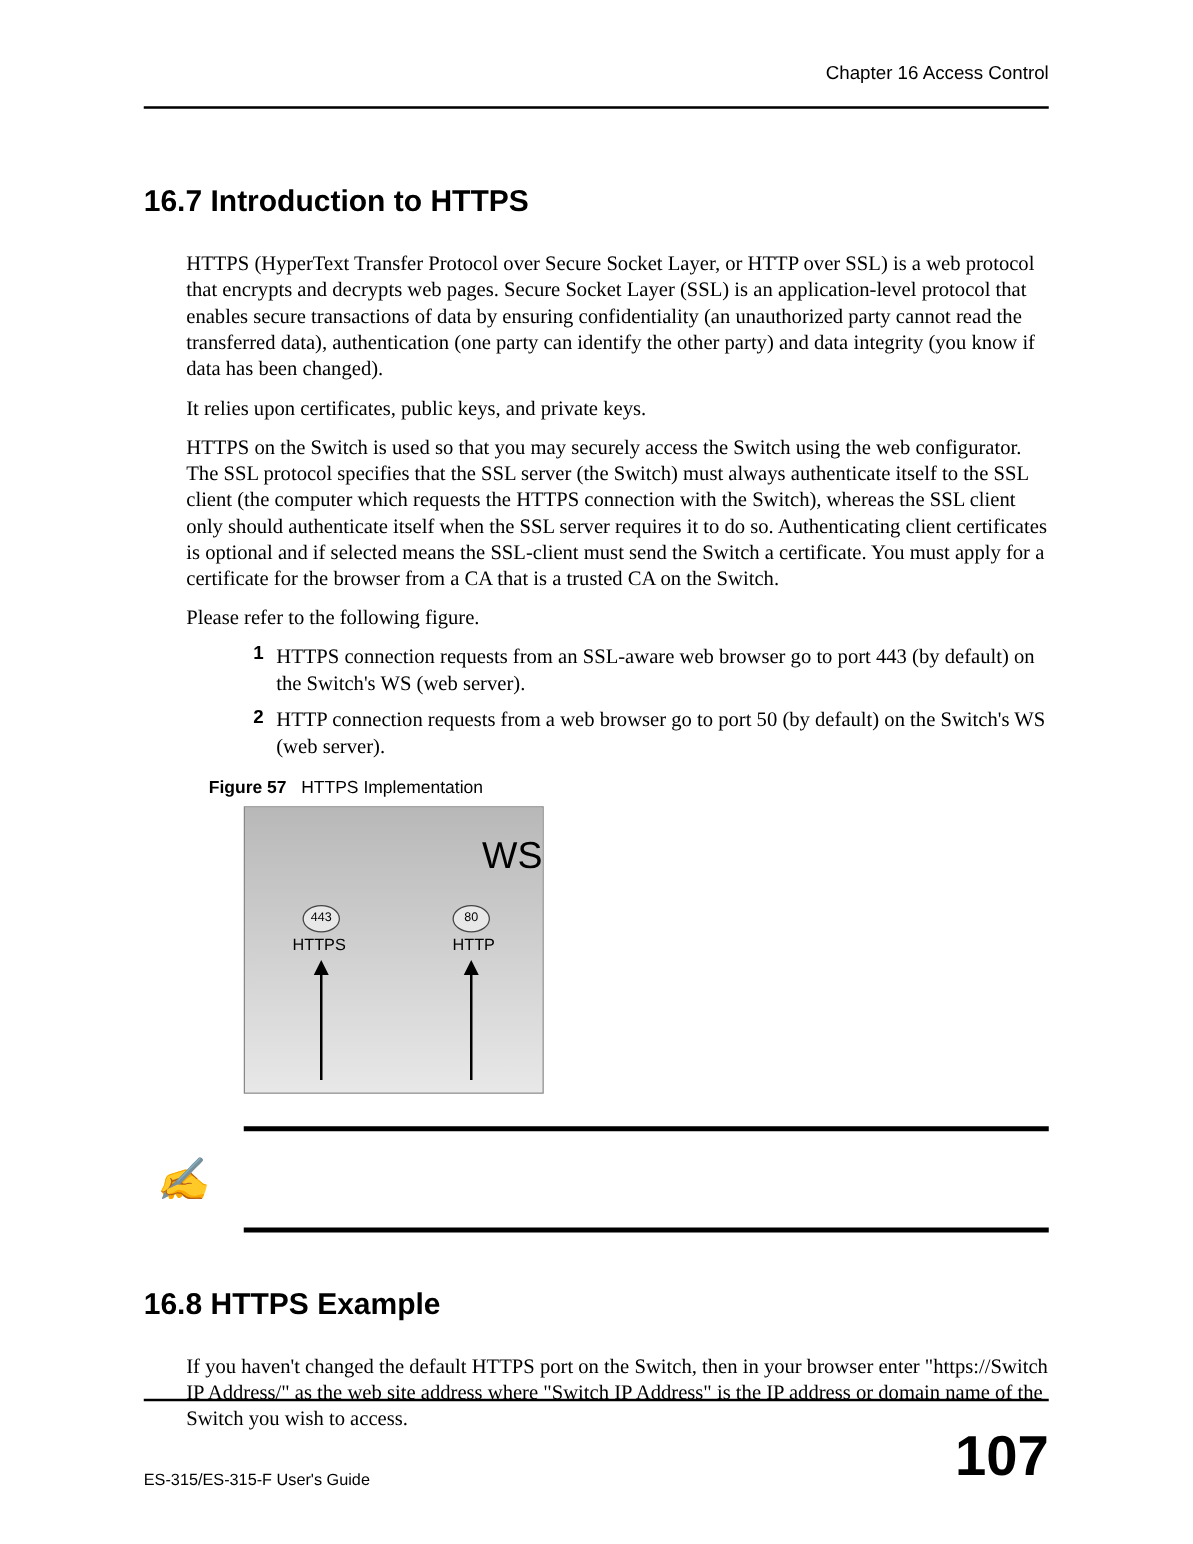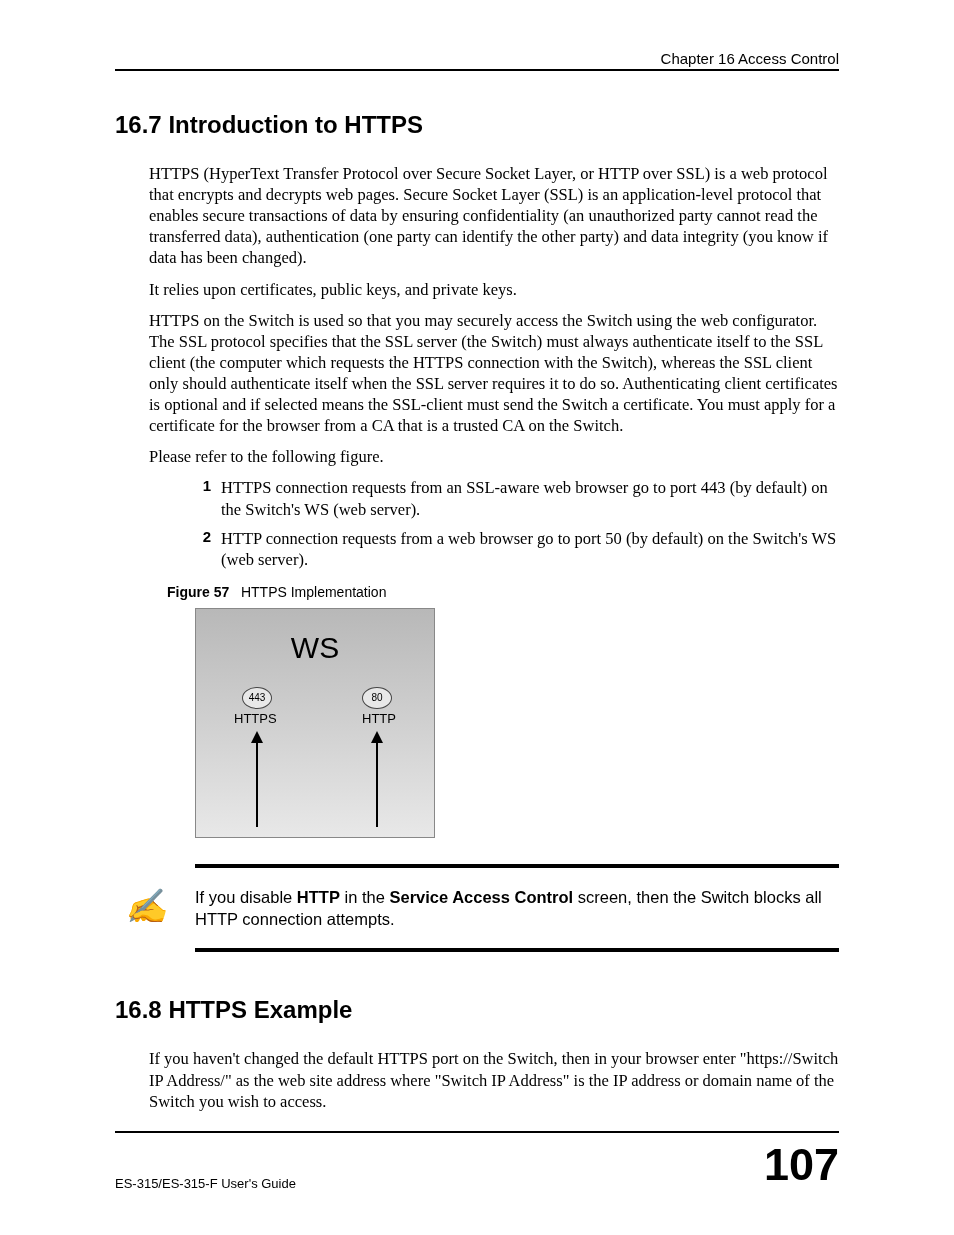--- a/index.html
+++ b/index.html
@@ -9,23 +9,23 @@
     background: #fff;
     font-family: "Times New Roman", Times, serif;
     color: #000;
     position: relative;
     padding: 50px 115px 40px 115px;
   }
   .header-area {
     text-align: right;
     font-family: Arial, Helvetica, sans-serif;
     font-size: 15px;
-    padding-bottom: 2px;
+    padding-bottom: 18px;
     border-bottom: 2px solid #000;
-    margin-bottom: 40px;
+    margin-bottom: 61px;
   }
   .section-heading {
     font-family: Liberation Sans, sans-serif;
     font-size: 24px;
     font-weight: bold;
     margin-bottom: 24px;
   }
   .body-para {
     font-size: 16.5px;
     line-height: 1.28;
@@ -68,21 +68,21 @@
     width: 240px;
     height: 230px;
     border: 1px solid #888;
     position: relative;
     background: linear-gradient(#b8b8b8, #e8e8e8);
     margin-bottom: 26px;
   }
   .ws-label {
     position: absolute;
     top: 22px; left: 0; right: 0;
-    text-align: center;
+    text-align: right;
     font-family: Arial, Helvetica, sans-serif;
     font-size: 30px;
   }
   .port-bubble {
     position: absolute;
     width: 30px; height: 22px;
     border: 1px solid #444;
     border-radius: 50%;
     background: #e8e8e8;
     font-family: Arial, Helvetica, sans-serif;
@@ -140,21 +140,21 @@
     font-size: 16.5px;
     line-height: 1.35;
   }
   .note-text b { font-weight: bold; }
 
   .footer-area {
     position: absolute;
     left: 115px; right: 115px;
     bottom: 44px;
     border-top: 2px solid #000;
-    padding-top: 6px;
+    padding-top: 18px;
     display: flex;
     justify-content: space-between;
     align-items: flex-end;
   }
   .footer-left {
     font-family: Arial, Helvetica, sans-serif;
     font-size: 13px;
   }
   .footer-page {
     font-family: Arial, Helvetica, sans-serif;
@@ -197,23 +197,20 @@
   <div class="port-bubble port-443">443</div>
   <div class="port-bubble port-80">80</div>
   <div class="proto-label proto-https">HTTPS</div>
   <div class="proto-label proto-http">HTTP</div>
   <div class="arrow arrow-left"></div>
   <div class="arrow arrow-right"></div>
 </div>
 
 <div class="note-block">
   <div class="note-icon">✍</div>
-  <div class="note-text">
-    <span>If you disable </span><b>HTTP</b><span> in the </span><b>Service Access Control</b><span> screen, then the Switch blocks all HTTP connection attempts.</span>
-  </div>
 </div>
 
 <div class="section-heading">16.8  HTTPS Example</div>
 <p class="body-para">If you haven't changed the default HTTPS port on the Switch, then in your browser enter "https://Switch IP Address/" as the web site address where "Switch IP Address" is the IP address or domain name of the Switch you wish to access.</p>
 
 <div class="footer-area">
   <span class="footer-left">ES-315/ES-315-F User's Guide</span>
   <span class="footer-page">107</span>
 </div>
 

